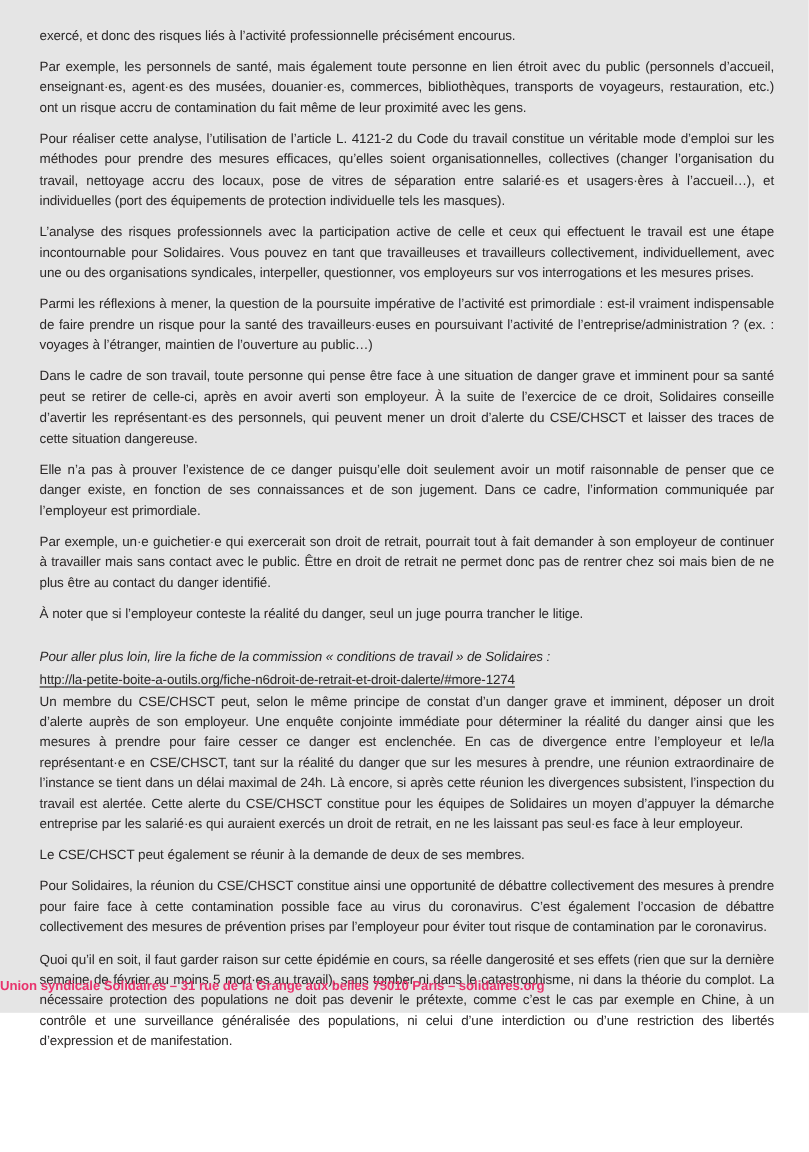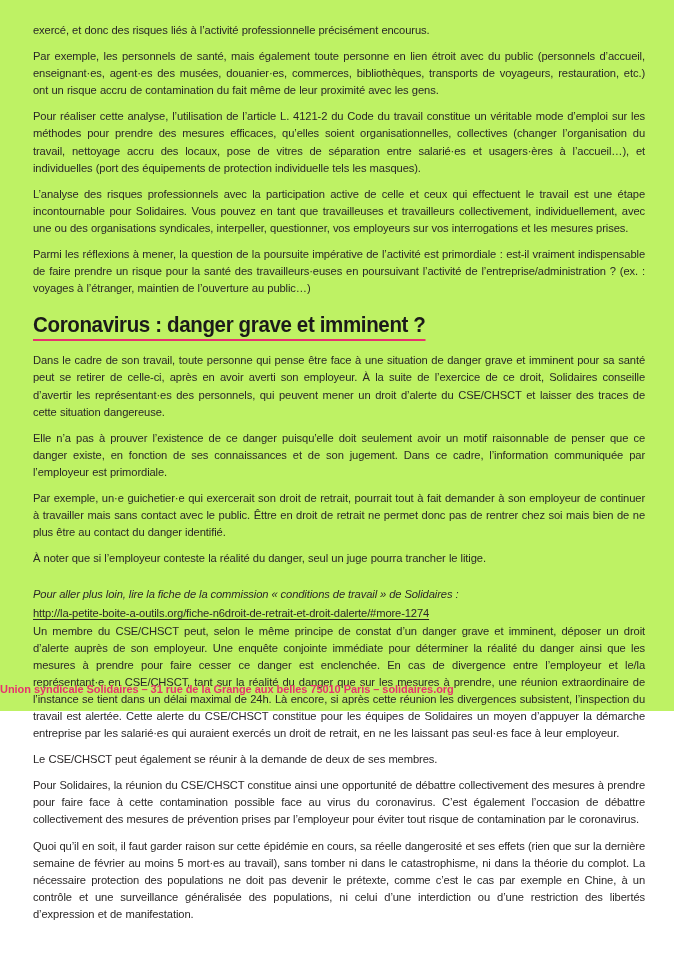--- a/index.html
+++ b/index.html
@@ -11,24 +11,24 @@
     width: 674px;
     height: 960px;
     font-family: "Liberation Sans", sans-serif;
     color: #221f1f;
     overflow: hidden;
     position: relative;
   }
   .page {
     position: relative;
     width: 674px;
-    height: 711px;
+    height: 844px;
     box-sizing: border-box;
     padding: 22px 29px 0 33px;
-    background: #bef264;
+    background: #e5e5e5;
   }
   .para {
     font-size: 11.2px;
     line-height: 17.1px;
     text-align: justify;
     margin: 0 0 9px 0;
     letter-spacing: -0.01em;
     color: #2a2727;
     word-spacing: 0.02em;
   }
@@ -97,23 +97,20 @@
 <body>
 
 <div class="page">
 
   <p class="para">exercé, et donc des risques liés à l’activité professionnelle précisément encourus.</p>
   <p class="para">Par exemple, les personnels de santé, mais également toute personne en lien étroit avec du public (personnels d’accueil, enseignant·es, agent·es des musées, douanier·es, commerces, bibliothèques, transports de voyageurs, restauration, etc.) ont un risque accru de contamination du fait même de leur proximité avec les gens.</p>
   <p class="para">Pour réaliser cette analyse, l’utilisation de l’article L. 4121-2 du Code du travail constitue un véritable mode d’emploi sur les méthodes pour prendre des mesures efficaces, qu’elles soient organisationnelles, collectives (changer l’organisation du travail, nettoyage accru des locaux, pose de vitres de séparation entre salarié·es et usagers·ères à l’accueil…), et individuelles (port des équipements de protection individuelle tels les masques).</p>
   <p class="para">L’analyse des risques professionnels avec la participation active de celle et ceux qui effectuent le travail est une étape incontournable pour Solidaires. Vous pouvez en tant que travailleuses et travailleurs collectivement, individuellement, avec une ou des organisations syndicales, interpeller, questionner, vos employeurs sur vos interrogations et les mesures prises.</p>
   <p class="para">Parmi les réflexions à mener, la question de la poursuite impérative de l’activité est primordiale : est-il vraiment indispensable de faire prendre un risque pour la santé des travailleurs·euses en poursuivant l’activité de l’entreprise/administration ? (ex. : voyages à l’étranger, maintien de l’ouverture au public…)</p>
 
-  <h2 class="section-head">
-    <span class="hl">Coronavirus : danger grave et imminent ?</span>
-  </h2>
 
   <p class="para">Dans le cadre de son travail, toute personne qui pense être face à une situation de danger grave et imminent pour sa santé peut se retirer de celle-ci, après en avoir averti son employeur. À la suite de l’exercice de ce droit, Solidaires conseille d’avertir les représentant·es des personnels, qui peuvent mener un droit d’alerte du CSE/CHSCT et laisser des traces de cette situation dangereuse.</p>
   <p class="para">Elle n’a pas à prouver l’existence de ce danger puisqu’elle doit seulement avoir un motif raisonnable de penser que ce danger existe, en fonction de ses connaissances et de son jugement. Dans ce cadre, l’information communiquée par l’employeur est primordiale.</p>
   <p class="para">Par exemple, un·e guichetier·e qui exercerait son droit de retrait, pourrait tout à fait demander à son employeur de continuer à travailler mais sans contact avec le public. Êttre en droit de retrait ne permet donc pas de rentrer chez soi mais bien de ne plus être au contact du danger identifié.</p>
   <p class="para tight">À noter que si l’employeur conteste la réalité du danger, seul un juge pourra trancher le litige.</p>
 
   <div class="url-block">
     <p class="lead-line">Pour aller plus loin, lire la fiche de la commission « conditions de travail » de Solidaires :</p>
     <a class="link-line" href="#">http://la-petite-boite-a-outils.org/fiche-n6droit-de-retrait-et-droit-dalerte/#more-1274</a>
   </div>

